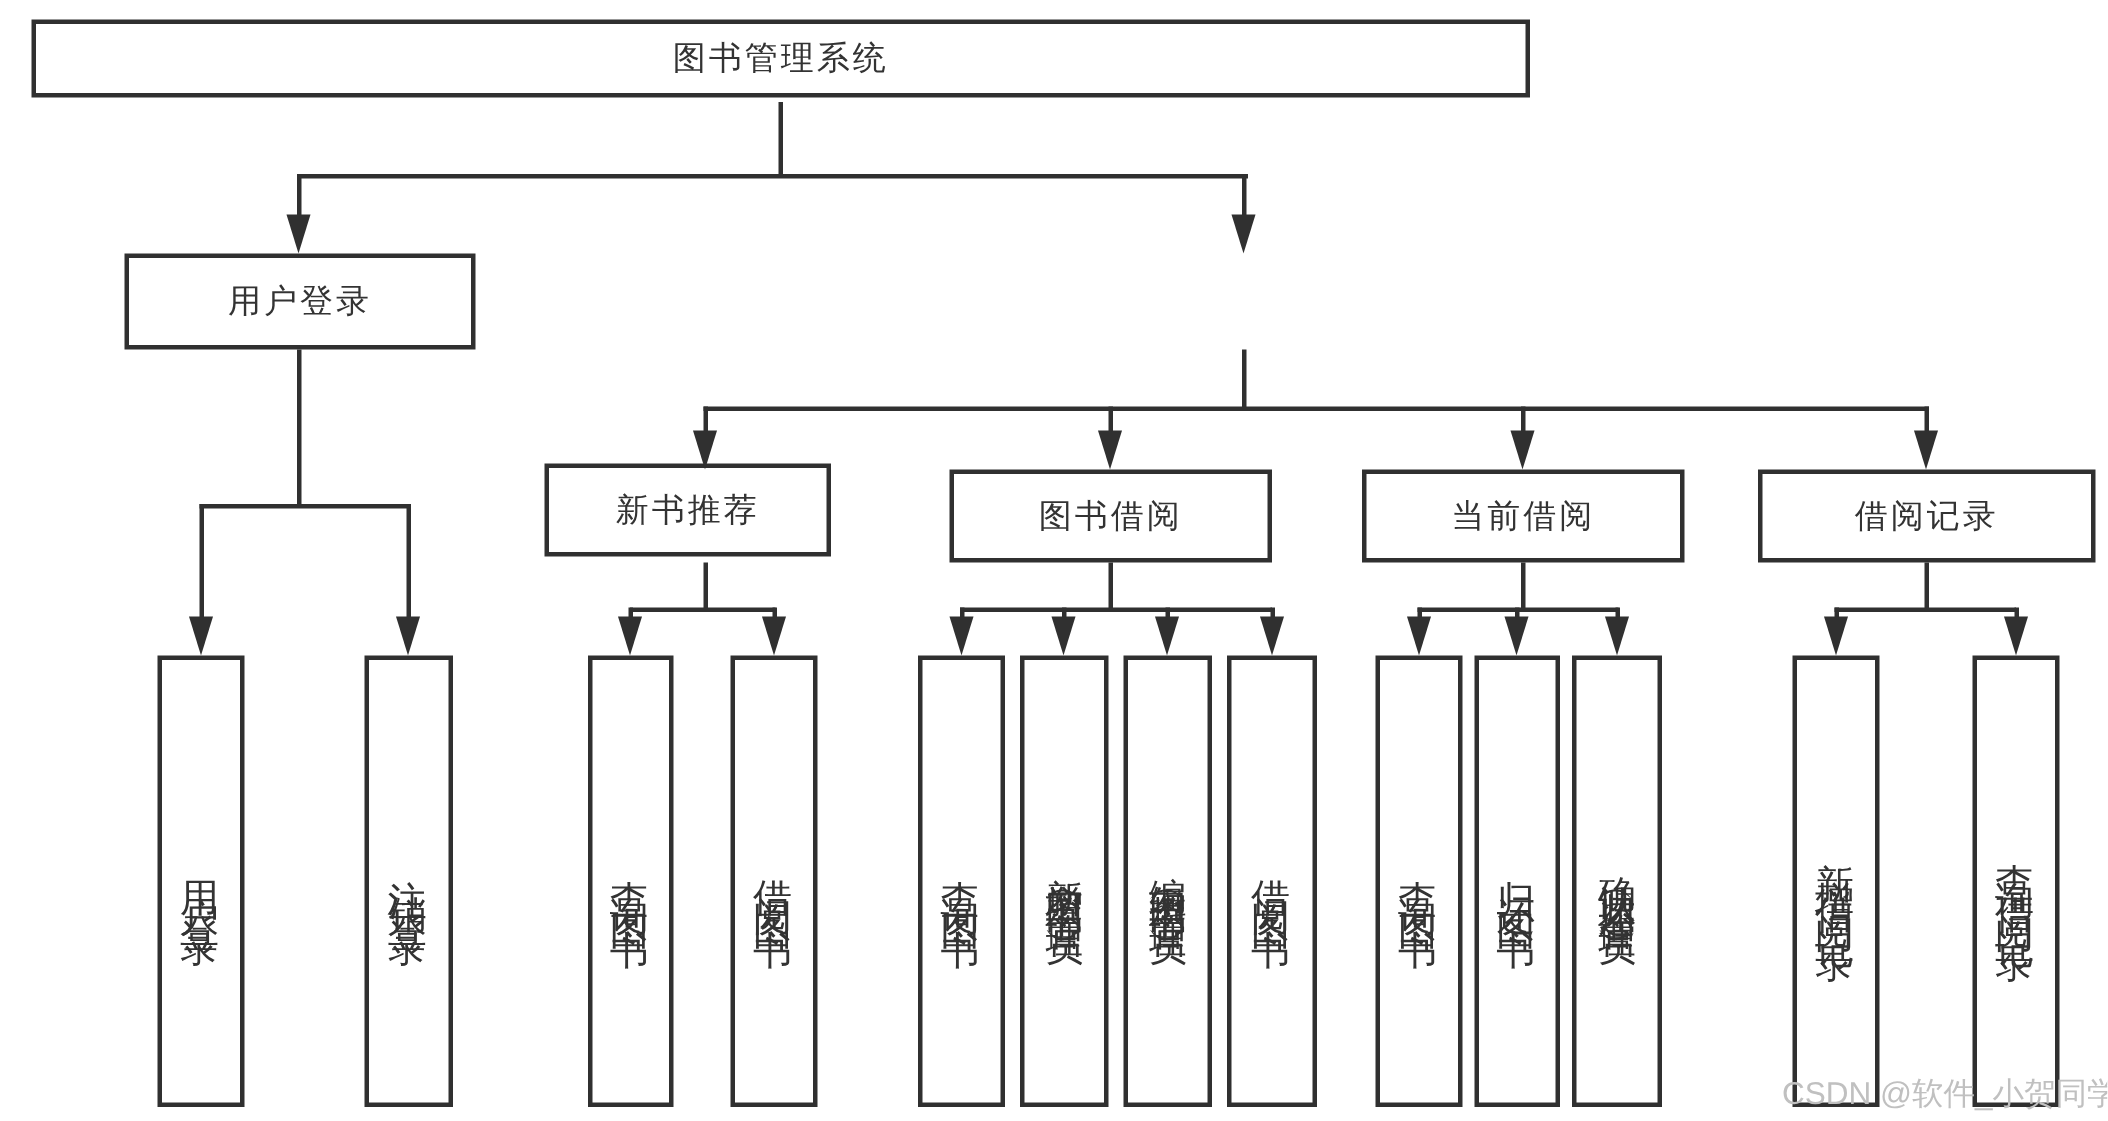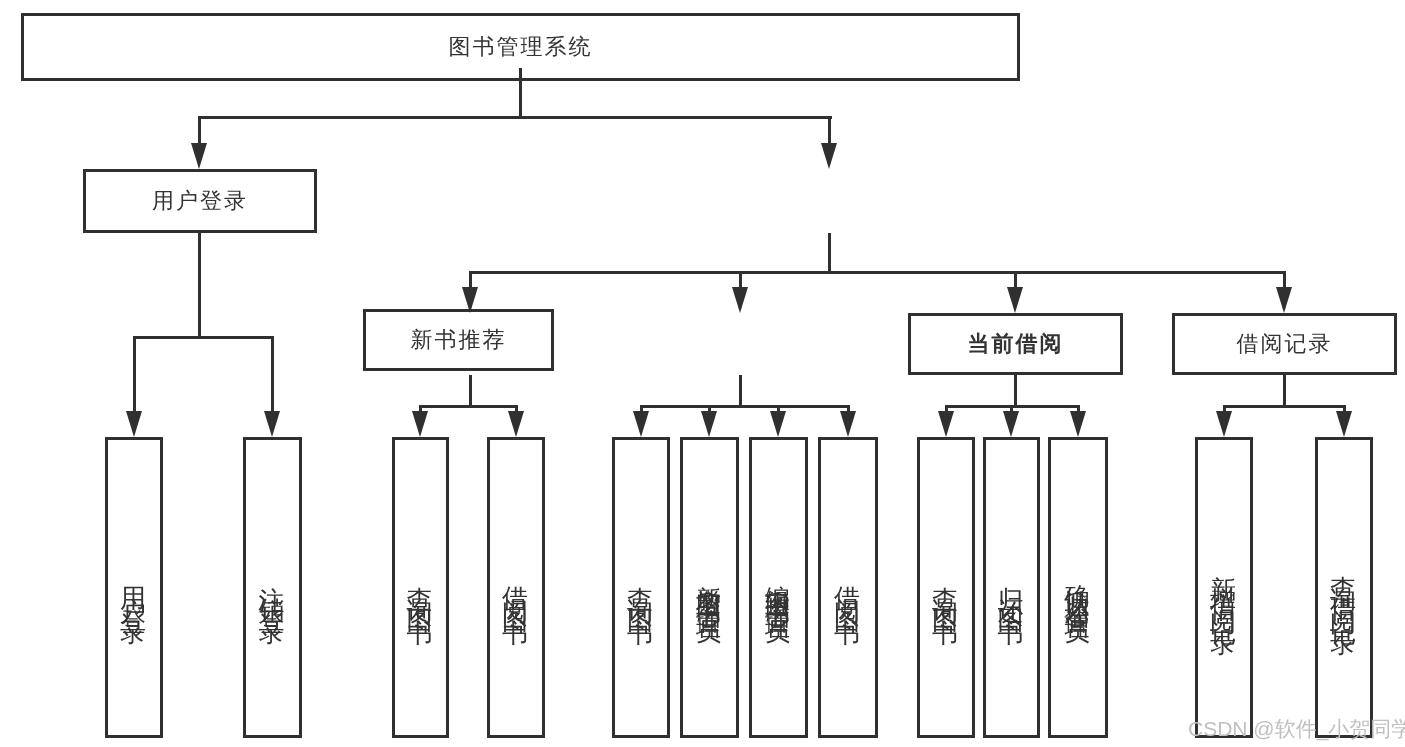--- a/index.html
+++ b/index.html
@@ -54,26 +54,27 @@
     color: var(--wm);
     white-space: nowrap;
     z-index: 5;
   }
 </style>
 </head>
 <body>
 
 <div id="canvas">
 
-  <div class="box hlabel" style="left:21px; top:13px; width:999px; height:68px;">图书管理系统</div>
+  <div class="box hlabel" style="left:21px; top:13px; width:999px; height:52px;">图书管理系统</div>
 
   <div class="box hlabel" style="left:83px; top:169px; width:234px; height:64px;">用户登录</div>
 
   <div class="box hlabel" style="left:363px; top:309px; width:191px; height:62px;">新书推荐</div>
-  <div class="box hlabel" style="left:908px; top:313px; width:215px; height:62px;font-weight:bold;">当前借阅</div>
+  <div class="box hlabel" style="left:633px; top:313px; width:215px; height:62px;">图书借阅</div>
+  <div class="box hlabel" style="left:908px; top:313px; width:215px; height:62px;">当前借阅</div>
   <div class="box hlabel" style="left:1172px; top:313px; width:225px; height:62px;">借阅记录</div>
 
   <div class="box vlabel v-loose" style="left:105px; top:437px; width:58px; height:301px;">用户登录</div>
   <div class="box vlabel v-loose" style="left:243px; top:437px; width:59px; height:301px;">注销登录</div>
 
   <div class="box vlabel v-loose" style="left:392px; top:437px; width:57px; height:301px;">查询图书</div>
   <div class="box vlabel v-loose" style="left:487px; top:437px; width:58px; height:301px;">借阅图书</div>
 
   <div class="box vlabel v-loose" style="left:612px; top:437px; width:58px; height:301px;">查询图书</div>
   <div class="box vlabel v-tight" style="left:680px; top:437px; width:59px; height:301px;">新增图书（管理员）</div>

